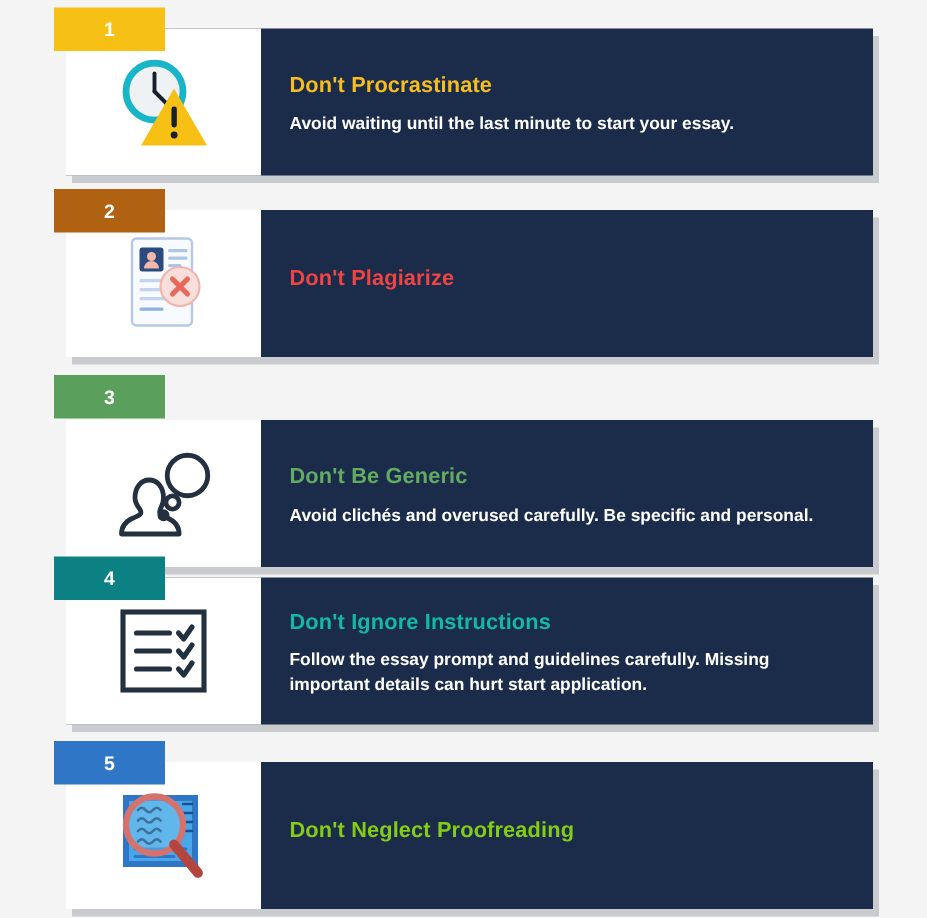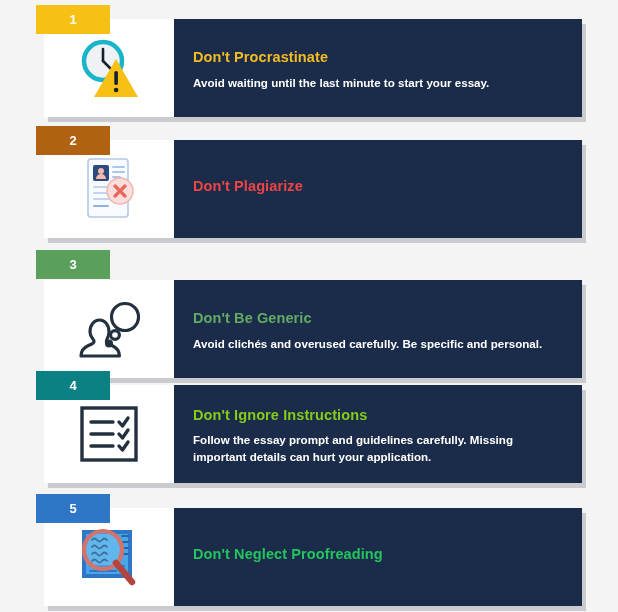--- a/index.html
+++ b/index.html
@@ -184,22 +184,22 @@
             </g>
             <g fill="none" stroke="#23303f" stroke-width="3.4" stroke-linecap="round" stroke-linejoin="round">
               <path d="M43 19 L46.5 23 L52 15"></path>
               <path d="M43 31 L46.5 35 L52 27"></path>
               <path d="M43 43 L46.5 47 L52 39"></path>
             </g>
           </svg>
         </span>
       </div>
       <div class="text-col">
-        <div class="card-title" style="color:#84cc16">Don't Ignore Instructions</div>
-        <div class="card-desc">Follow the essay prompt and guidelines carefully. Missing important details can hurt your application.</div>
+        <div class="card-title" style="color:#14b8a6">Don't Ignore Instructions</div>
+        <div class="card-desc">Follow the essay prompt and guidelines carefully. Missing important details can hurt start application.</div>
       </div>
     </div>
   </div>
   <div class="badge" id="badge-4" style="background:#0c8184">4</div>
 
   <div class="card" id="card-5">
     <div class="card-shadow"></div>
     <div class="card-body">
       <div class="icon-plate">
         <span>
@@ -221,19 +221,19 @@
               <path d="M20 25q2.5-3 5 0t5 0t5 0"></path>
               <path d="M20 32q2.5-3 5 0t5 0t5 0"></path>
               <path d="M20 39q2.5-3 5 0t5 0t5 0"></path>
             </g>
             <circle cx="31" cy="28" r="19" fill="#8fd3f2" fill-opacity="0.35" stroke="#d4736e" stroke-width="4.2"></circle>
             <line x1="44" y1="41" x2="60" y2="60" stroke="#b3453f" stroke-width="6.5" stroke-linecap="round"></line>
           </svg>
         </span>
       </div>
       <div class="text-col">
-        <div class="card-title" style="color:#22c55e">Don't Neglect Proofreading</div>
+        <div class="card-title" style="color:#84cc16">Don't Neglect Proofreading</div>
       </div>
     </div>
   </div>
   <div class="badge" id="badge-5" style="background:#2f76c6">5</div>
 
 </div>
 
 </body></html>

